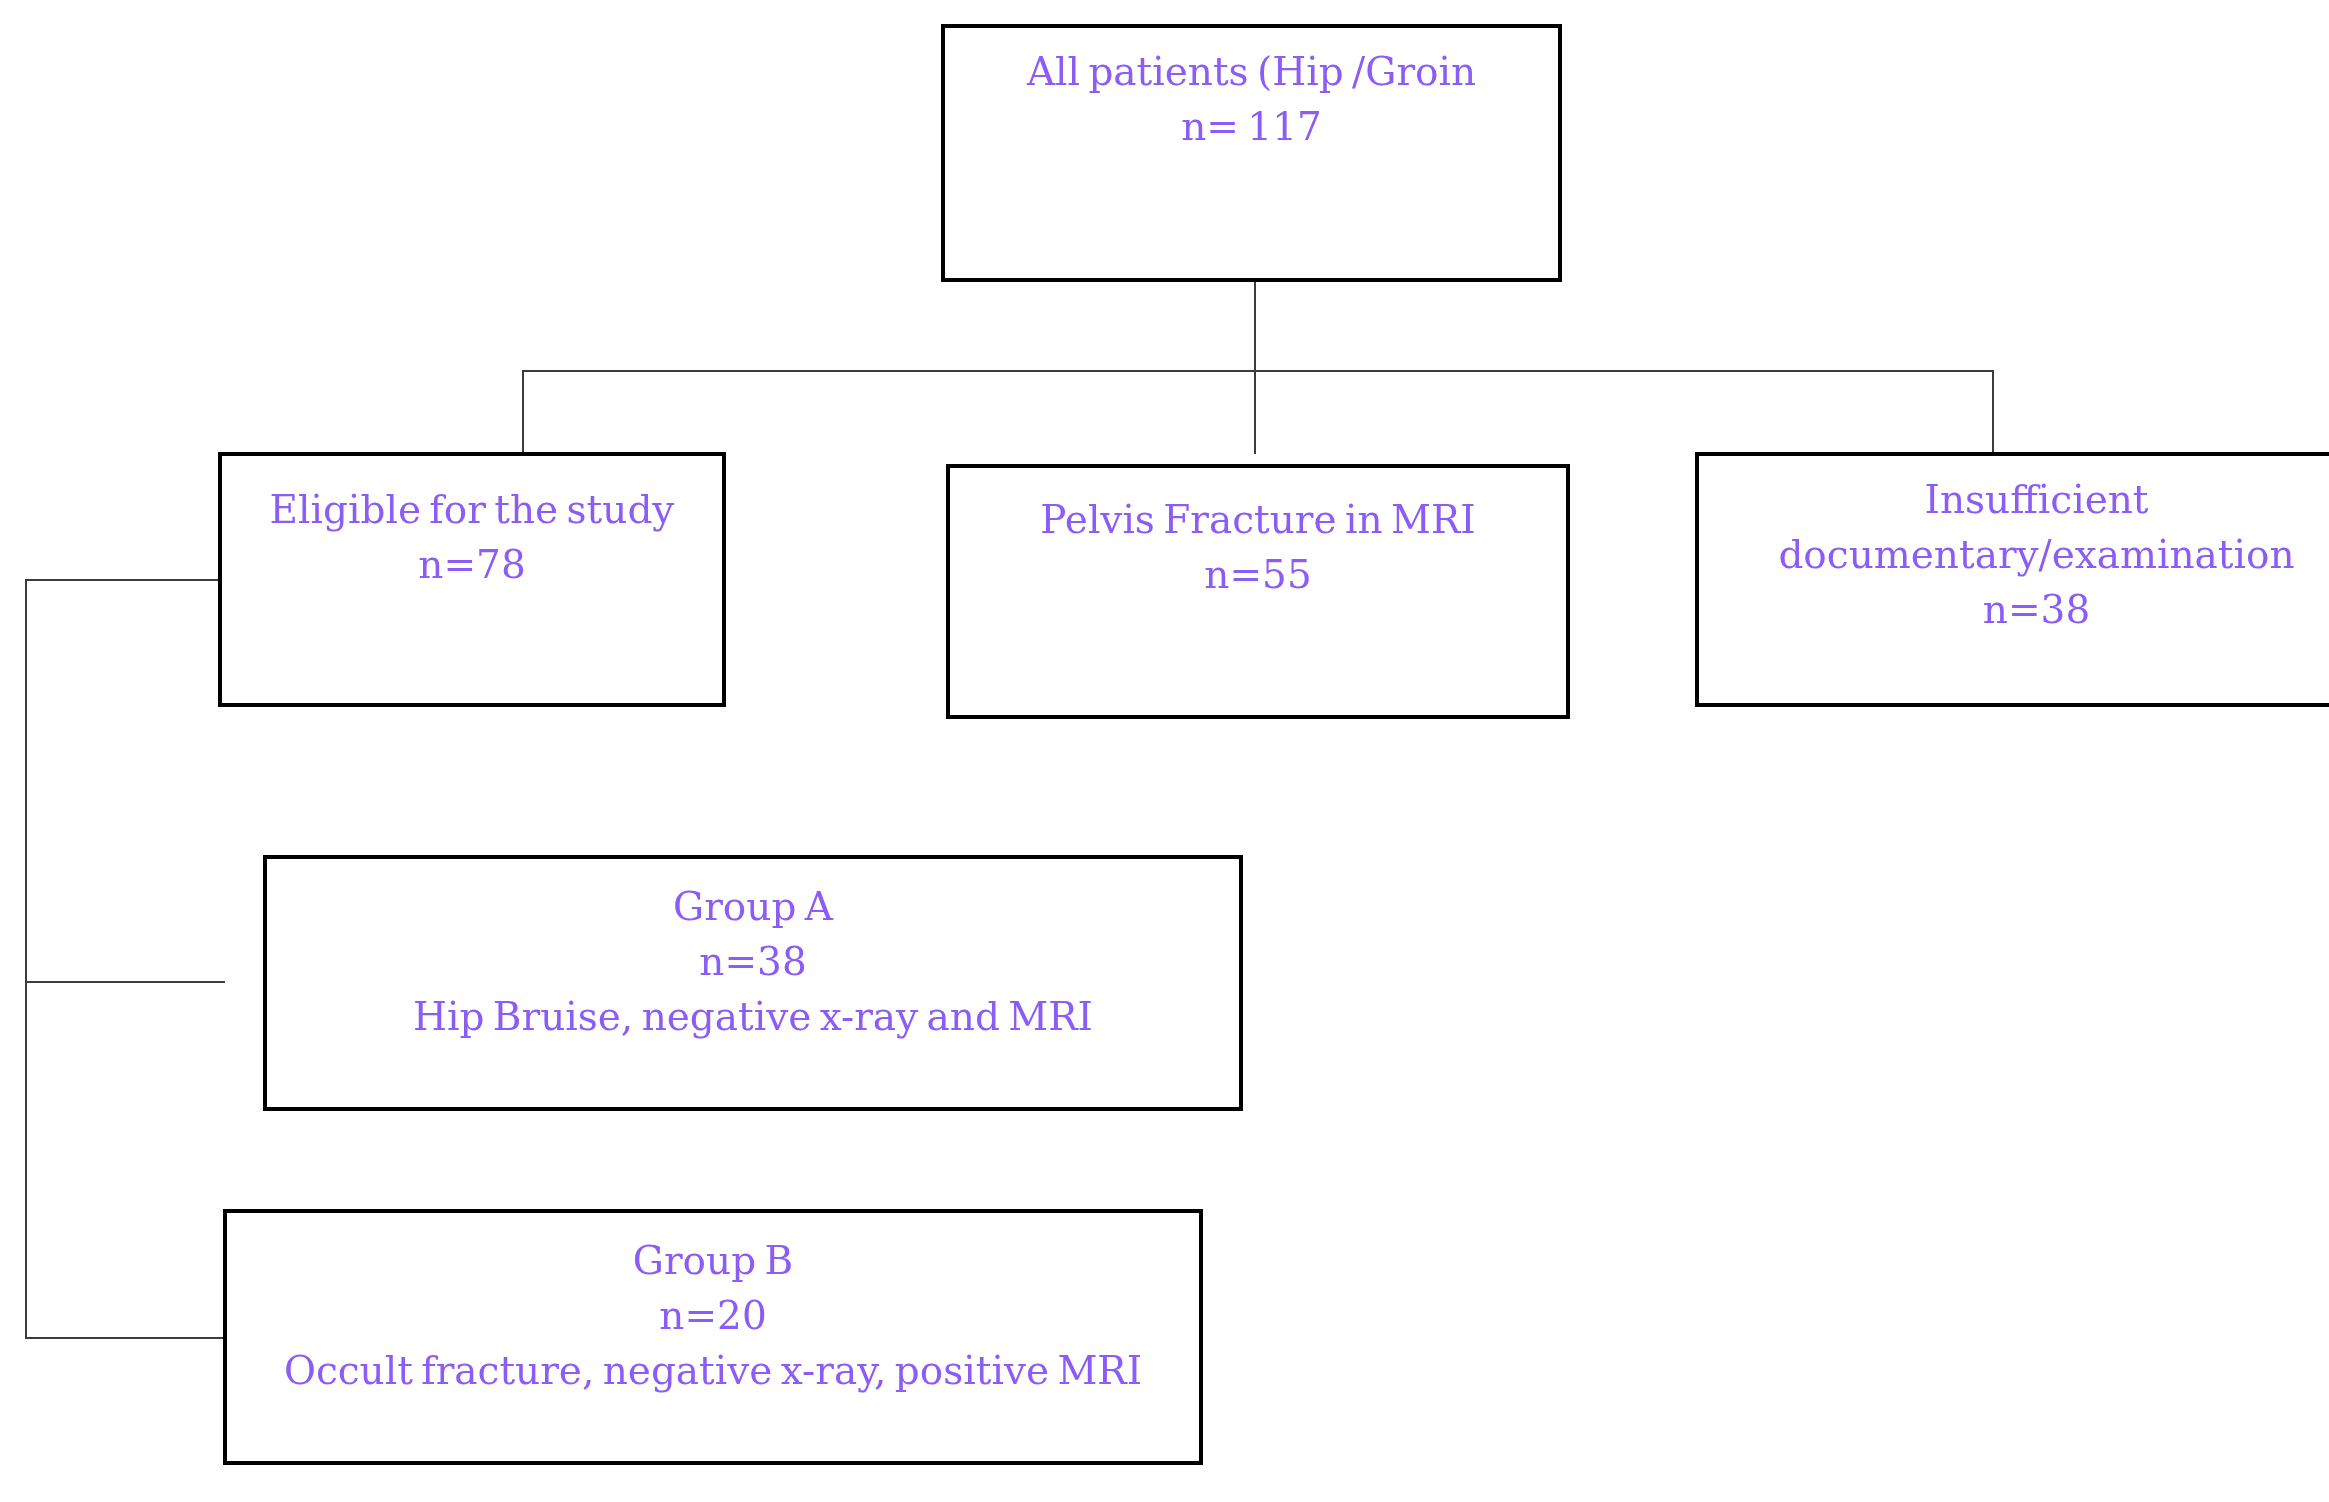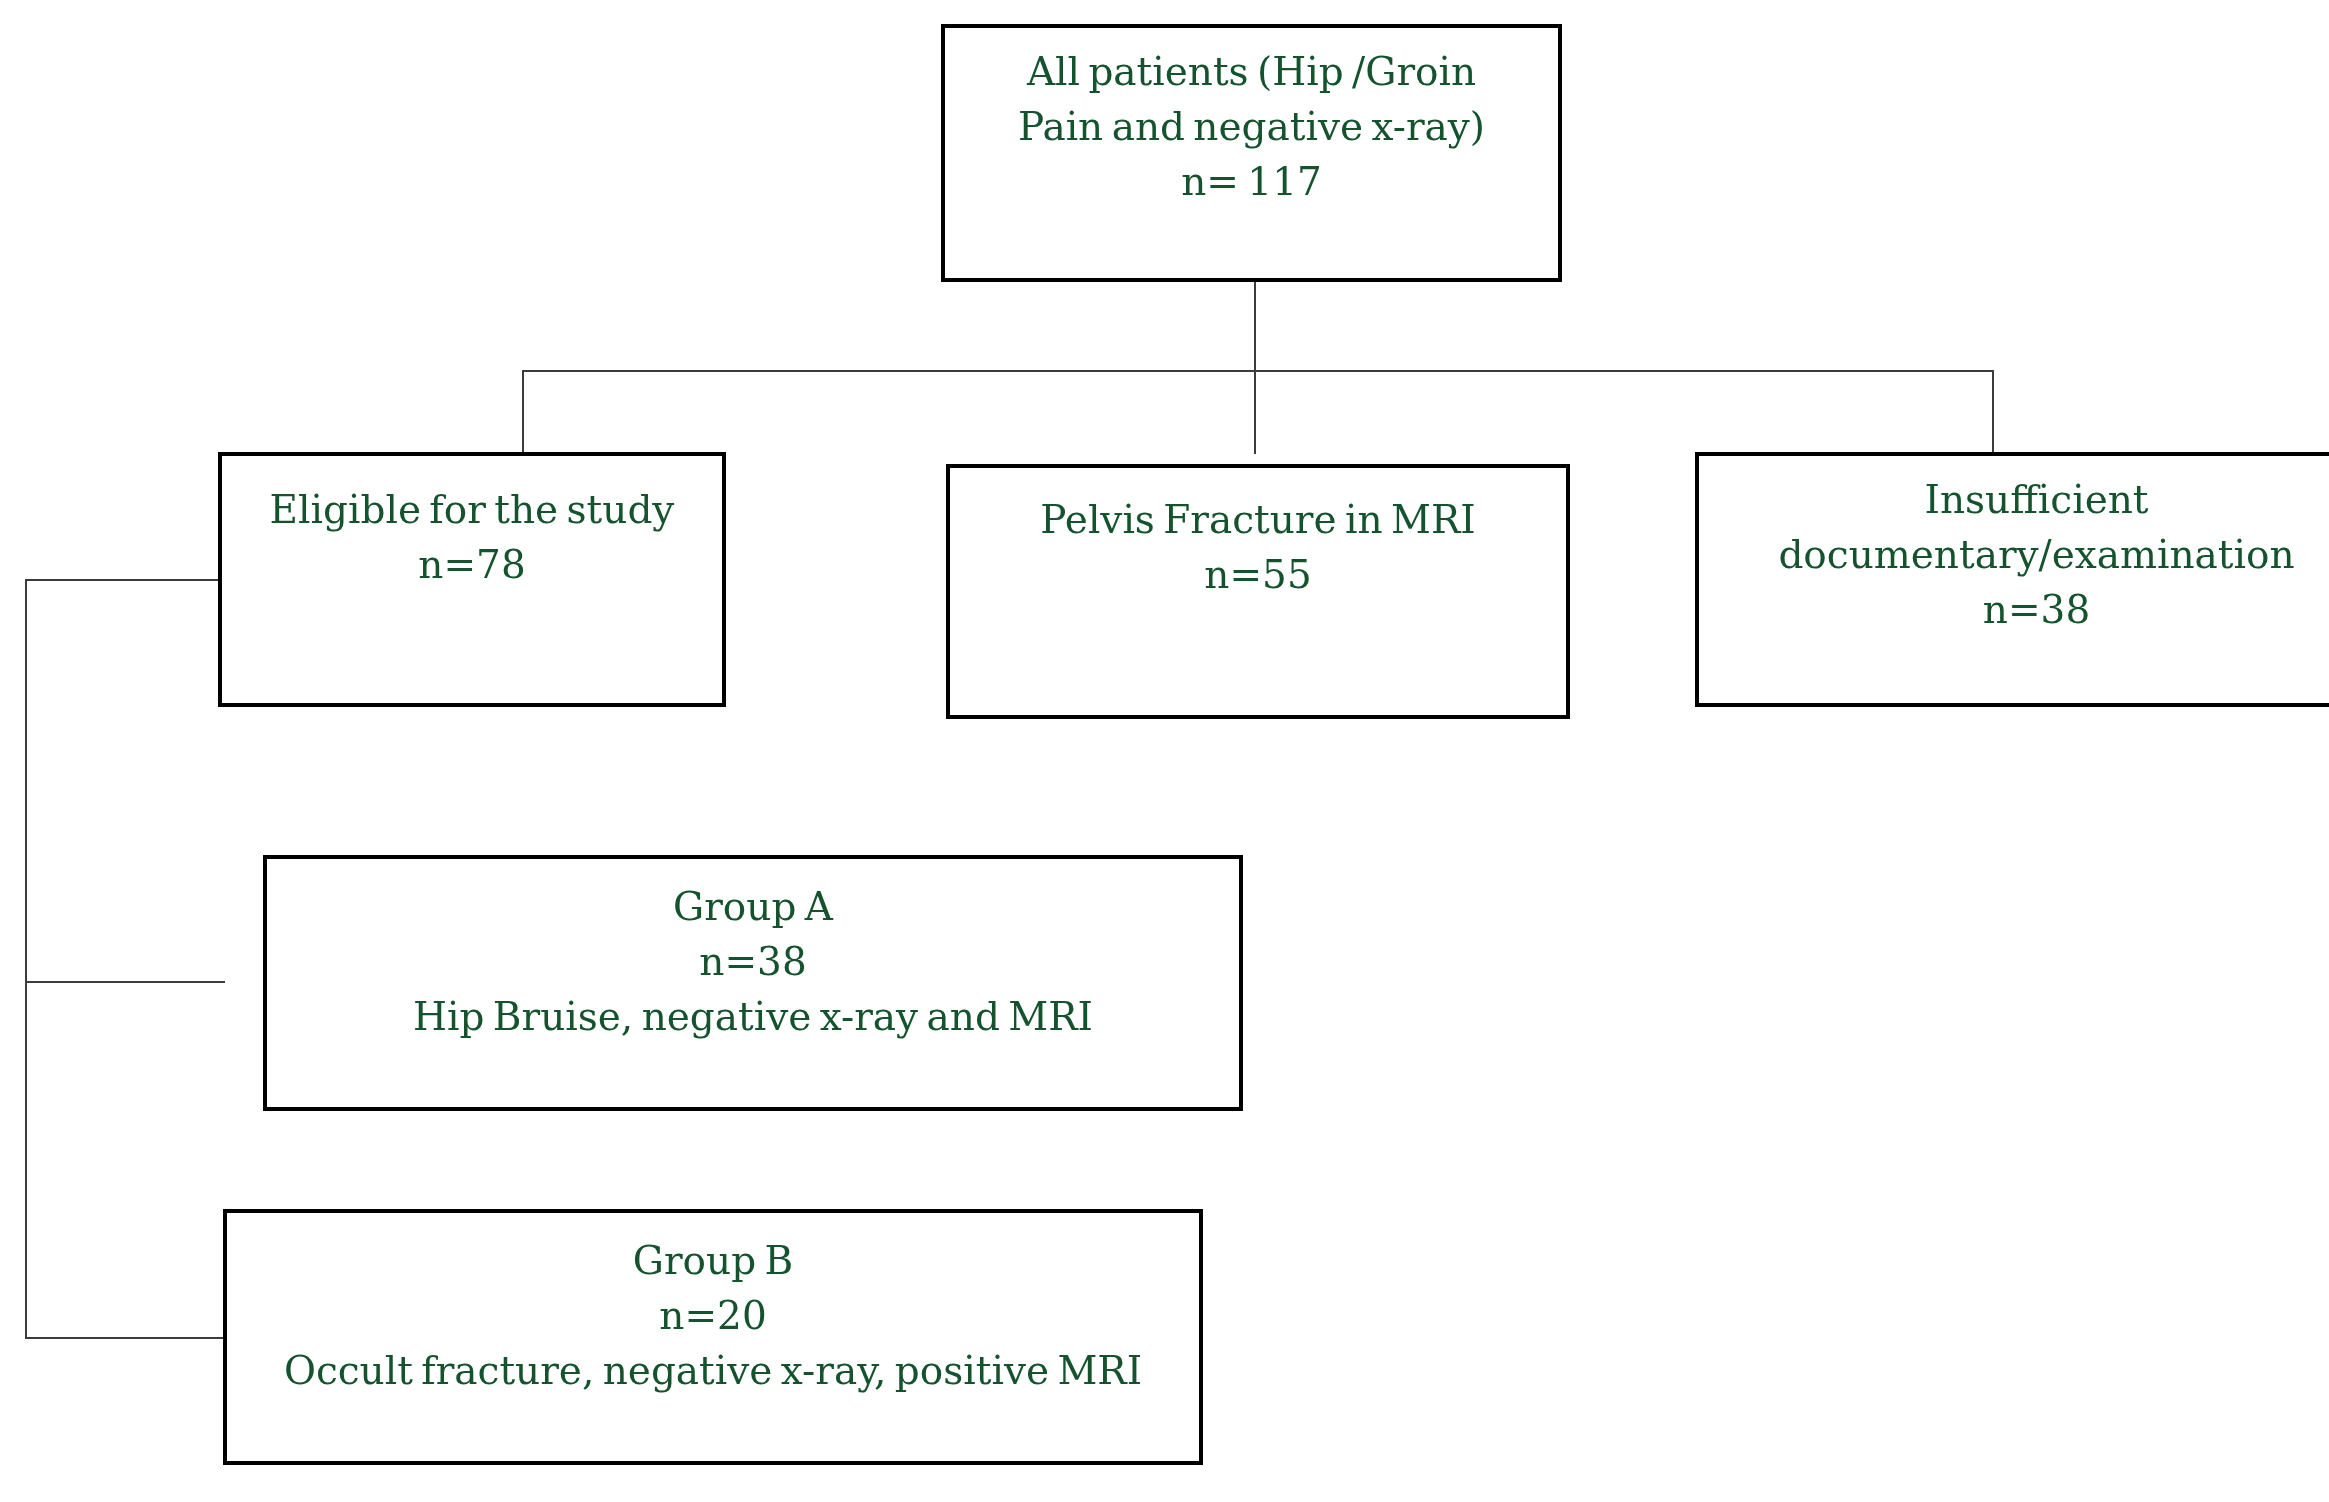--- a/index.html
+++ b/index.html
@@ -6,21 +6,21 @@
     margin: 0;
     padding: 0;
     background: #ffffff;
   }
   #figure {
     position: relative;
     width: 2329px;
     height: 1502px;
     background: #ffffff;
     font-family: "DejaVu Serif", "Liberation Serif", serif;
-    color: #14532d;
+    color: #8b5cf6;
     overflow: hidden;
   }
   .box {
     position: absolute;
     box-sizing: border-box;
     background: #ffffff;
     border: 4px solid #000000;
     text-align: center;
     font-size: 39px;
     line-height: 55px;
@@ -59,21 +59,20 @@
   <div class="connector" id="c-drop-left"></div>
   <div class="connector" id="c-drop-middle"></div>
   <div class="connector" id="c-drop-right"></div>
   <div class="connector" id="c-bracket-top"></div>
   <div class="connector" id="c-bracket-vertical"></div>
   <div class="connector" id="c-branch-group-a"></div>
   <div class="connector" id="c-branch-group-b"></div>
 
   <div class="box" id="box-all-patients">
     <div class="line">All patients (Hip /Groin</div>
-    <div class="line">Pain and negative x-ray)</div>
     <div class="line">n= 117</div>
   </div>
 
   <div class="box" id="box-eligible">
     <div class="line">Eligible for the study</div>
     <div class="line">n=78</div>
   </div>
 
   <div class="box" id="box-pelvis">
     <div class="line">Pelvis Fracture in MRI</div>

